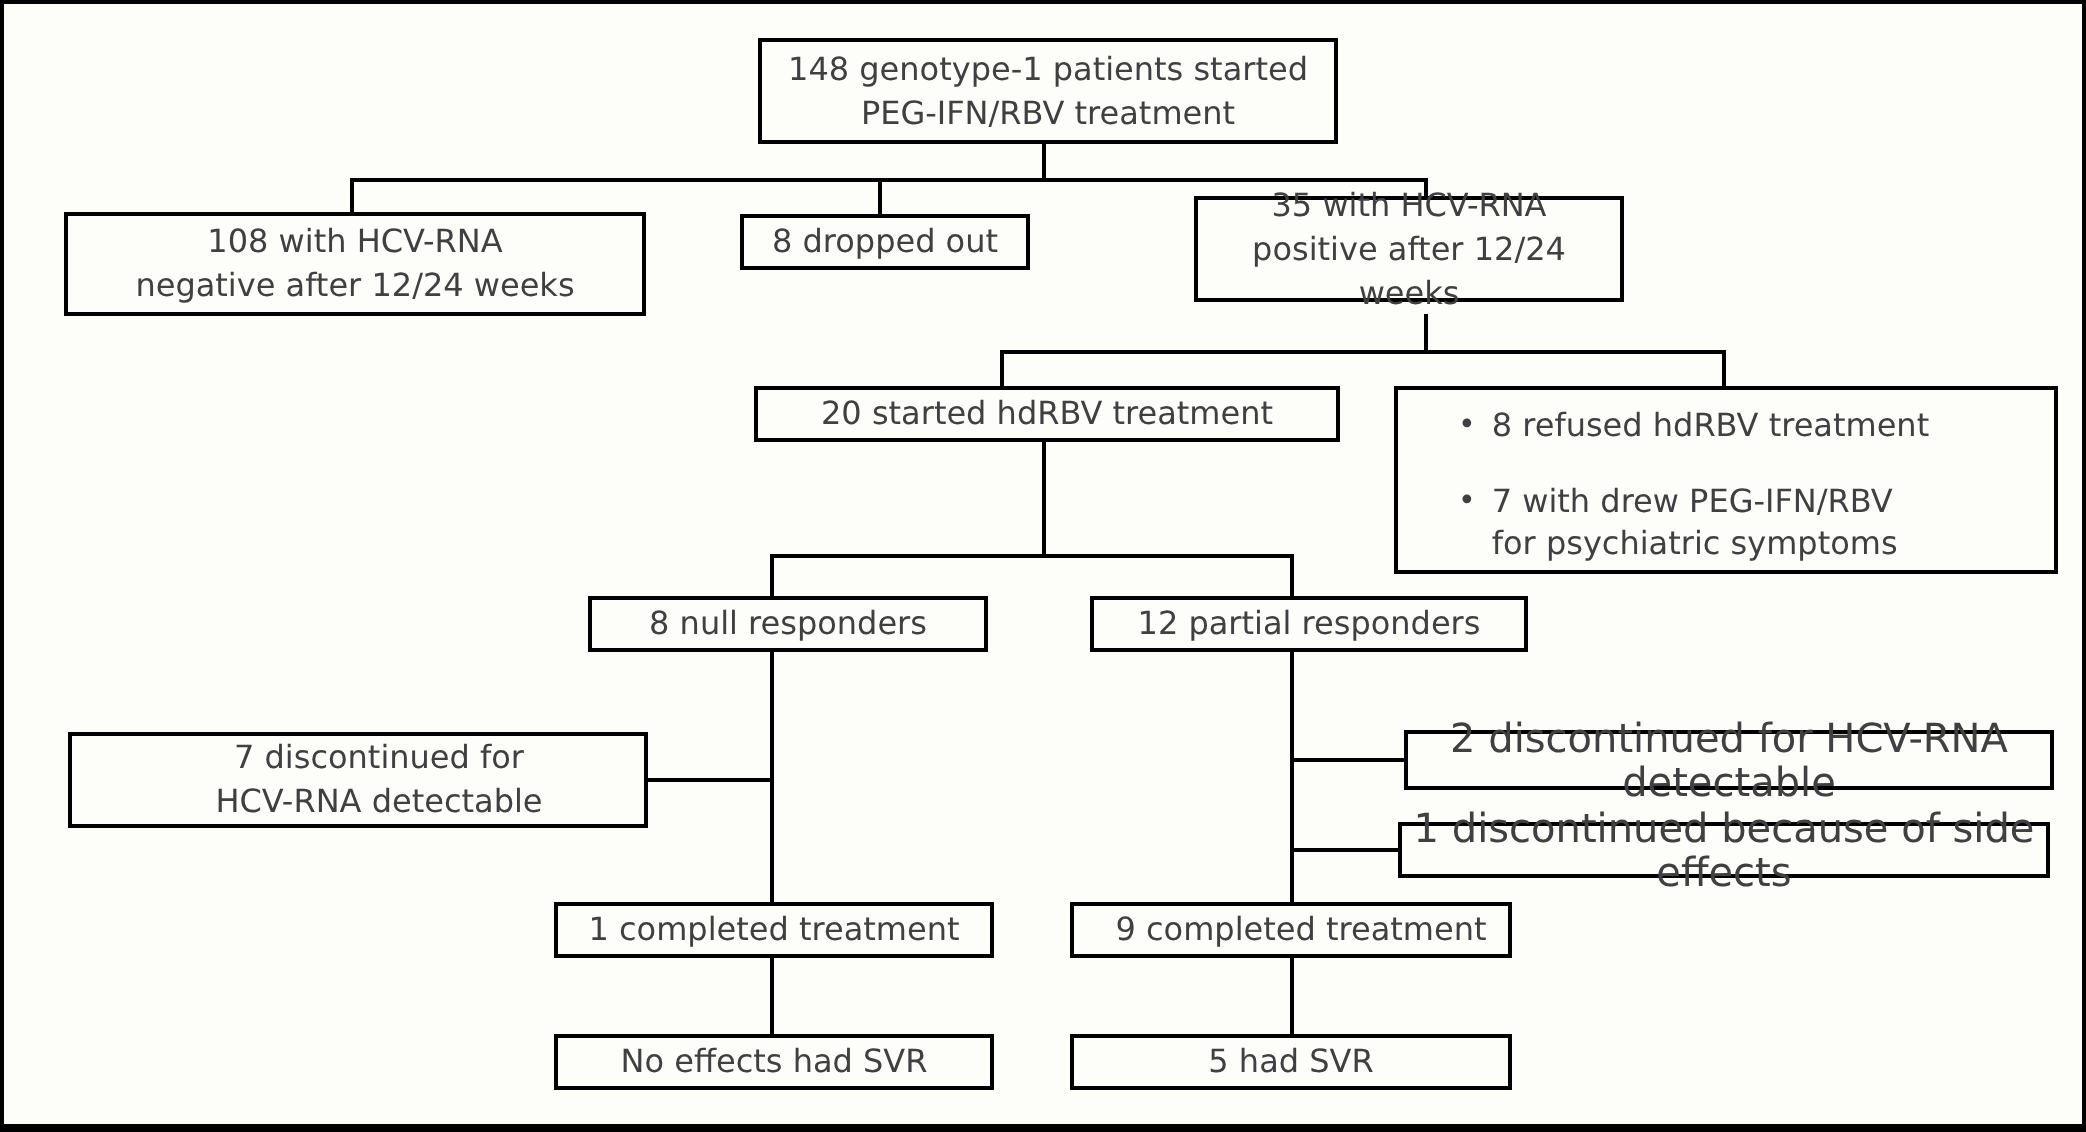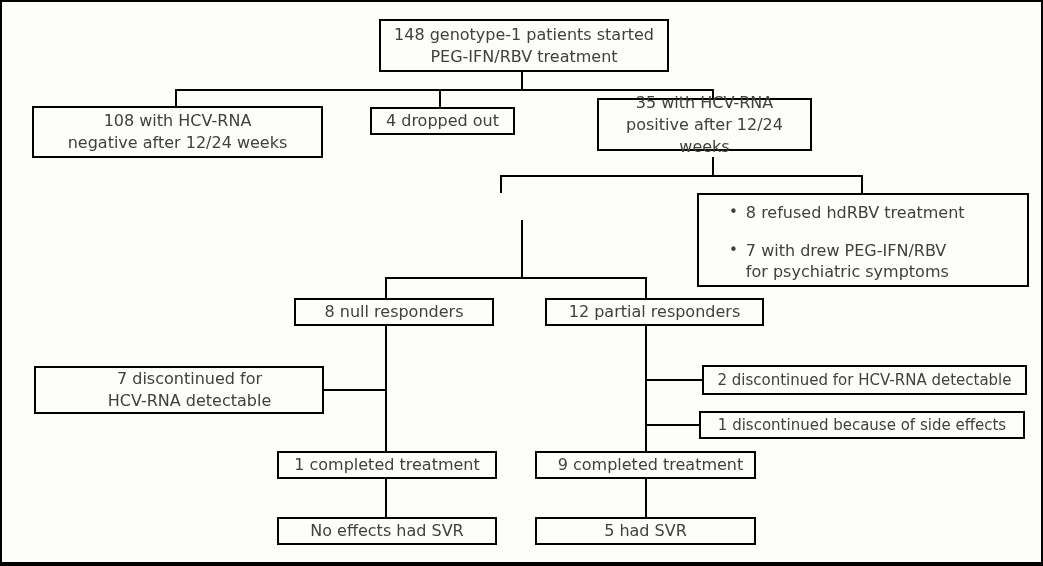--- a/index.html
+++ b/index.html
@@ -25,21 +25,21 @@
     border: 2px solid #000;
     background: #fdfdfa;
     display: flex;
     align-items: center;
     justify-content: center;
     text-align: center;
     white-space: pre-line;
     font-size: 16px;
     line-height: 22px;
   }
-  .node.small { font-size: 15px; }
+  .node.small { font-size: 20px; }
   .bullets-box {
     position: absolute;
     box-sizing: border-box;
     border: 2px solid #000;
     background: #fdfdfa;
     padding: 7px 8px 6px 30px;
     font-size: 16px;
     line-height: 21px;
   }
   .bullet-row {
@@ -89,25 +89,26 @@
 
   <div class="line" style="left:383px; top:476px; width:2px;  height:41px;"></div>
   <div class="line" style="left:643px; top:476px; width:2px;  height:41px;"></div>
 
   <div class="node" style="left:377px; top:17px;  width:290px; height:53px;">148 genotype-1 patients started
 PEG-IFN/RBV treatment</div>
 
   <div class="node" style="left:30px;  top:104px; width:291px; height:52px;">108 with HCV-RNA
 negative after 12/24 weeks</div>
 
-  <div class="node" style="left:368px; top:105px; width:145px; height:28px;">4 dropped out</div>
+  <div class="node" style="left:368px; top:105px; width:145px; height:28px;">8 dropped out</div>
 
   <div class="node" style="left:595px; top:96px; width:215px; height:53px;text-align:center;">35 with HCV-RNA
 positive after 12/24 weeks</div>
 
+  <div class="node" style="left:375px; top:191px; width:293px; height:28px;">20 started hdRBV treatment</div>
 
   <div class="bullets-box" style="left:695px; top:191px; width:332px; height:94px;">
     <div class="bullet-row">
       <span class="bullet-glyph">•</span>
       <span>8 refused hdRBV treatment</span>
     </div>
     <div class="bullet-row">
       <span class="bullet-glyph">•</span>
       <span>7 with drew PEG-IFN/RBV
 for psychiatric symptoms</span>

